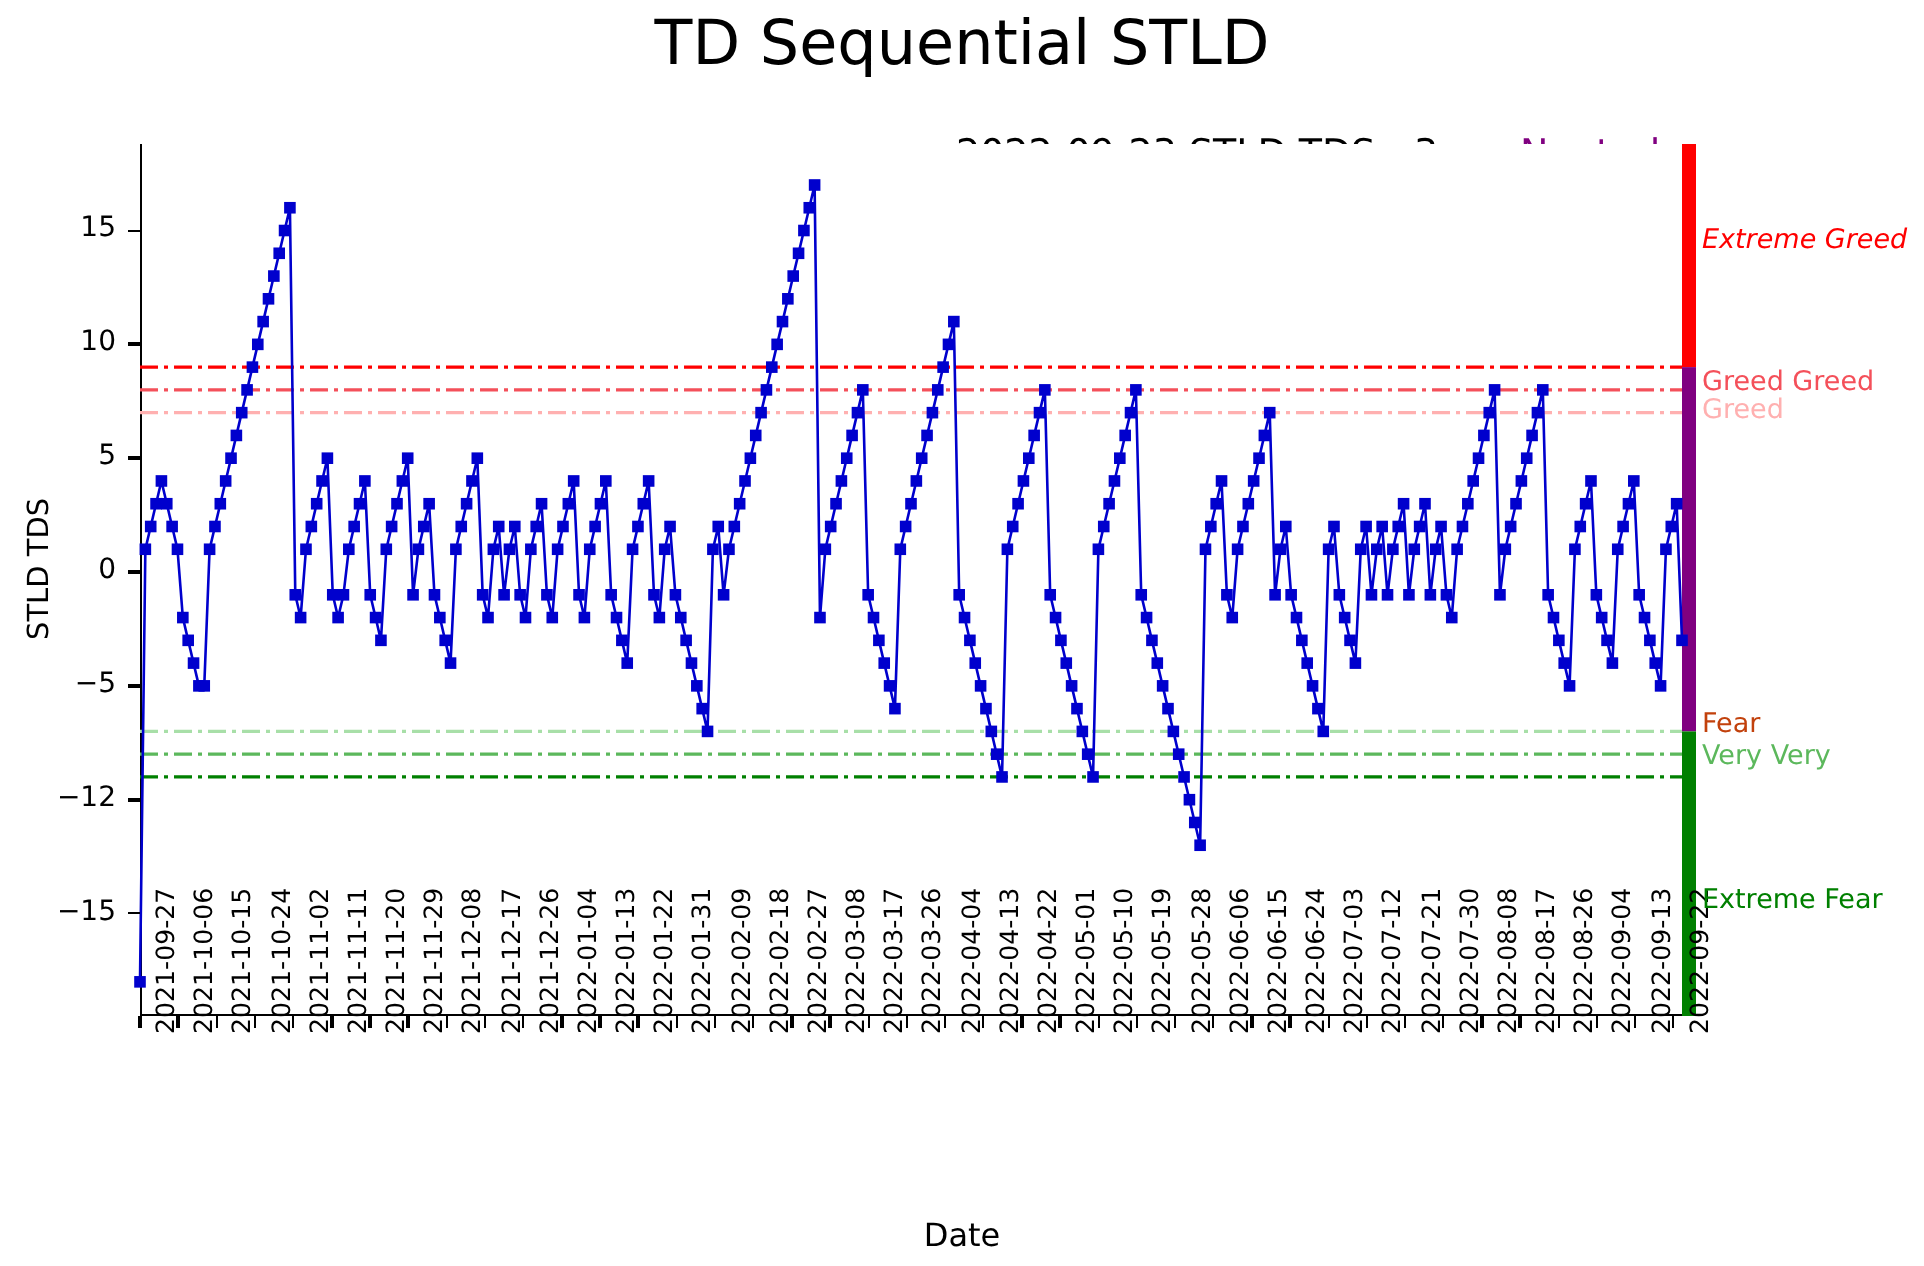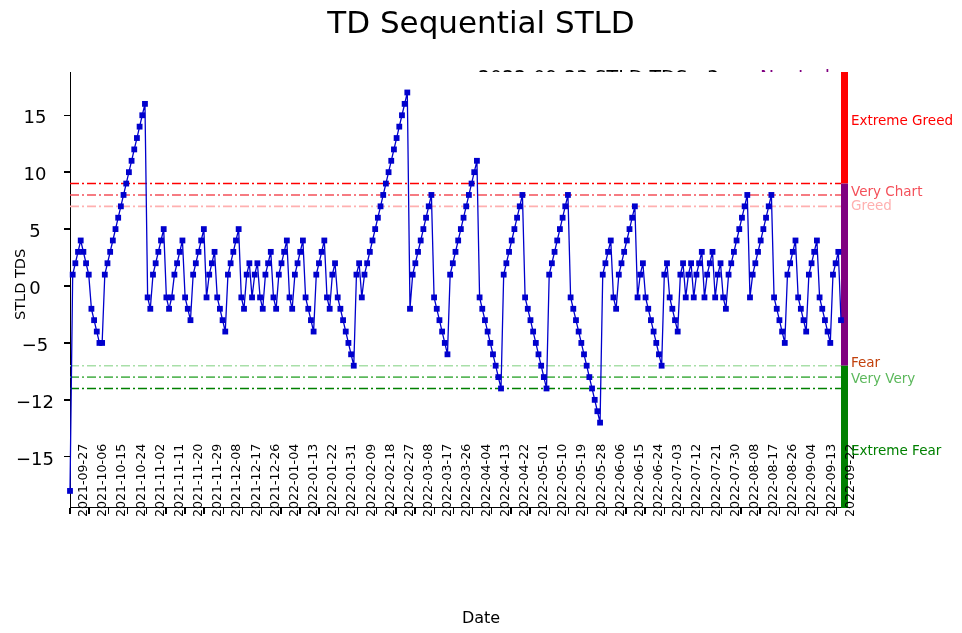--- a/index.html
+++ b/index.html
@@ -12,21 +12,21 @@
        font-size:31px;font-weight:400;color:#000;letter-spacing:0px;}
 
   
   #plot-area{position:absolute;left:70px;top:72px;width:771px;height:436px;
        border-left:1.4px solid #000;border-bottom:1.4px solid #000;
        box-sizing:border-box;background:#fff;}
 
   #svg-layer{position:absolute;left:0;top:0;width:962px;height:633px;
        pointer-events:none;}
 
-  .ylabel-txt{position:absolute;font-size:18px;color:#000;text-align:center;
+  .ylabel-txt{position:absolute;font-size:14px;color:#000;text-align:right;
        width:46px;}
   .ytick-mark{position:absolute;width:6px;height:1.4px;background:#000;left:64px;}
 
   .xtick-mark{position:absolute;width:1.4px;height:6px;background:#000;top:508px;}
   .xlabel-txt{position:absolute;font-size:12.6px;color:#000;
        transform:rotate(-90deg);transform-origin:left top;white-space:nowrap;}
 
   #yaxis-title{position:absolute;font-size:14.5px;color:#000;
        transform:rotate(-90deg);transform-origin:left top;white-space:nowrap;
        left:12px;top:320px;}
@@ -455,20 +455,20 @@
       <div class="xtick-mark" style="left: 778.535px;"></div>
       <div class="xlabel-txt" style="left: 784.235px; top: 517px;">2022-08-26</div>
       <div class="xtick-mark" style="left: 797.703px;"></div>
       <div class="xlabel-txt" style="left: 803.403px; top: 517px;">2022-09-04</div>
       <div class="xtick-mark" style="left: 816.872px;"></div>
       <div class="xlabel-txt" style="left: 822.572px; top: 517px;">2022-09-13</div>
       <div class="xtick-mark" style="left: 836.04px;"></div>
       <div class="xlabel-txt" style="left: 841.74px; top: 517px;">2022-09-22</div>
     </div>
   <div id="dyn-zonelabels">
-      <div class="zone-label" style="left: 851px; top: 111.95px; color: rgb(255, 0, 0);">Extreme Greed</div>
-      <div class="zone-label" style="left: 851px; top: 182.53px; color: rgb(244, 80, 90);">Very Chart</div>
+      <div class="zone-label" style="left: 851px; top: 111.95px; color: rgb(255, 0, 0); font-style: italic;">Extreme Greed</div>
+      <div class="zone-label" style="left: 851px; top: 182.53px; color: rgb(244, 80, 90);">Greed Greed</div>
       <div class="zone-label" style="left: 851px; top: 197.329px; color: rgb(255, 176, 176);">Greed</div>
       <div class="zone-label" style="left: 851px; top: 354.426px; color: #c2410c;">Fear</div>
       <div class="zone-label" style="left: 851px; top: 370.363px; color: rgb(92, 184, 92);">Very Very</div>
       <div class="zone-label" style="left: 851px; top: 442.081px; color: rgb(0, 128, 0);">Extreme Fear</div>
     </div>
 </div>
 
 </body></html>

